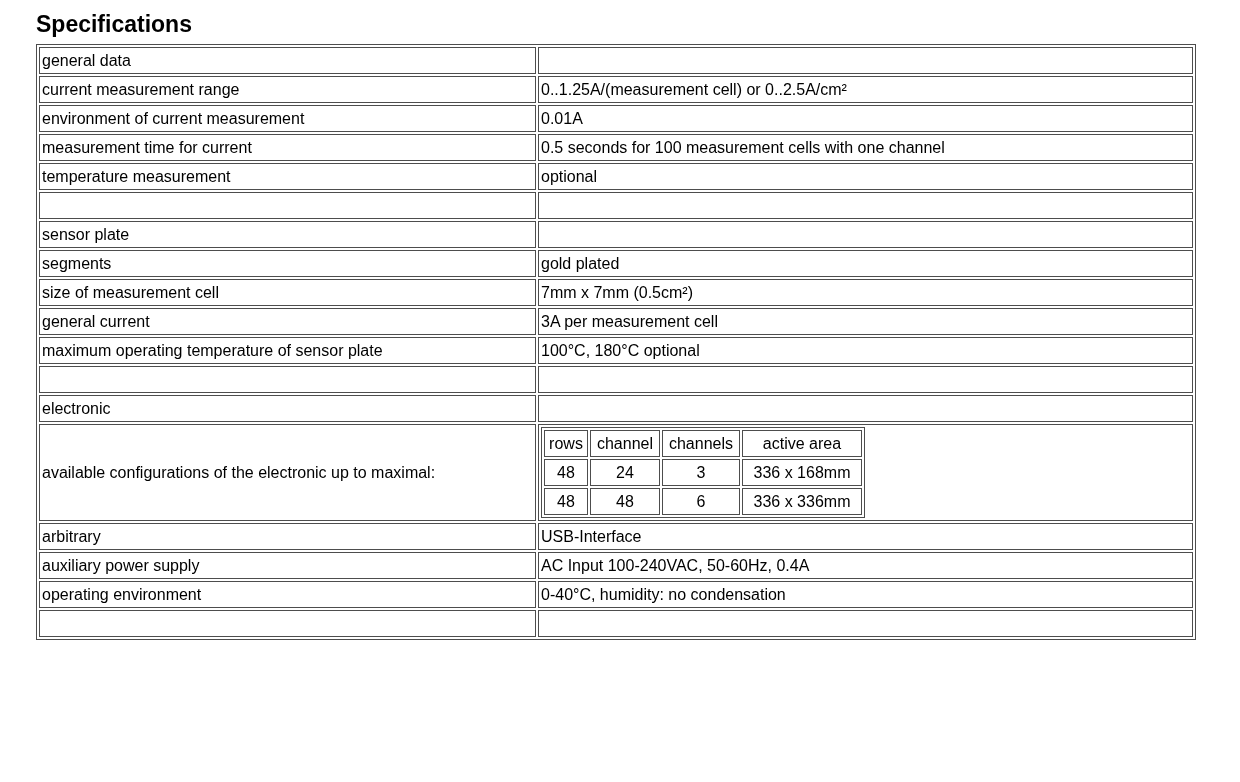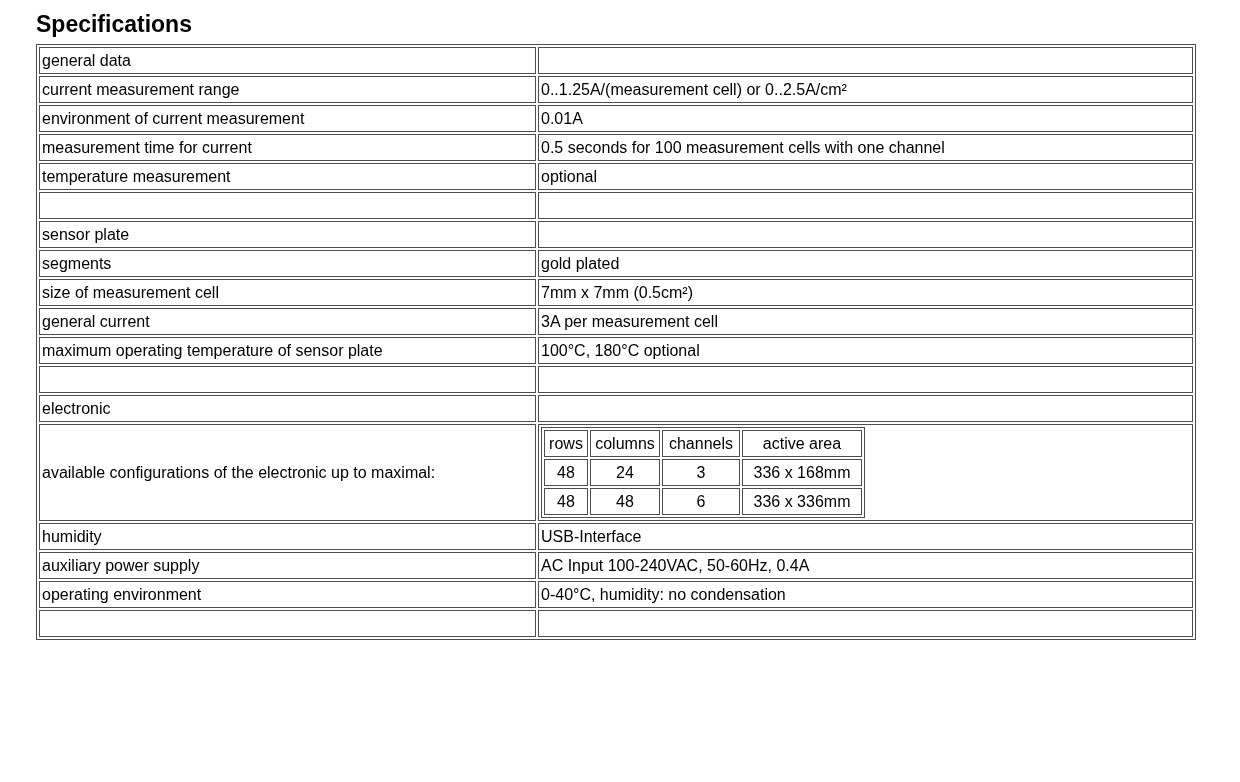--- a/index.html
+++ b/index.html
@@ -132,42 +132,42 @@
           <table class="cfg">
             <colgroup>
                 <col style="width:44px">
                 <col style="width:70px">
                 <col style="width:78px">
                 <col style="width:120px">
               </colgroup>
             <tbody>
               <tr>
                 <td>rows</td>
-                <td>columns</td>
+                <td>channel</td>
                 <td>channels</td>
                 <td>active area</td>
               </tr>
               <tr>
                 <td>48</td>
                 <td>24</td>
                 <td>3</td>
                 <td>336 x 168mm</td>
               </tr>
               <tr>
                 <td>48</td>
                 <td>48</td>
                 <td>6</td>
                 <td>336 x 336mm</td>
               </tr>
             </tbody>
           </table>
         </td>
       </tr>
       <tr>
-        <td>humidity</td>
+        <td>arbitrary</td>
         <td>USB-Interface</td>
       </tr>
       <tr>
         <td>auxiliary power supply</td>
         <td>AC Input 100-240VAC, 50-60Hz, 0.4A</td>
       </tr>
       <tr>
         <td>operating environment</td>
         <td>0-40°C, humidity: no condensation</td>
       </tr>

